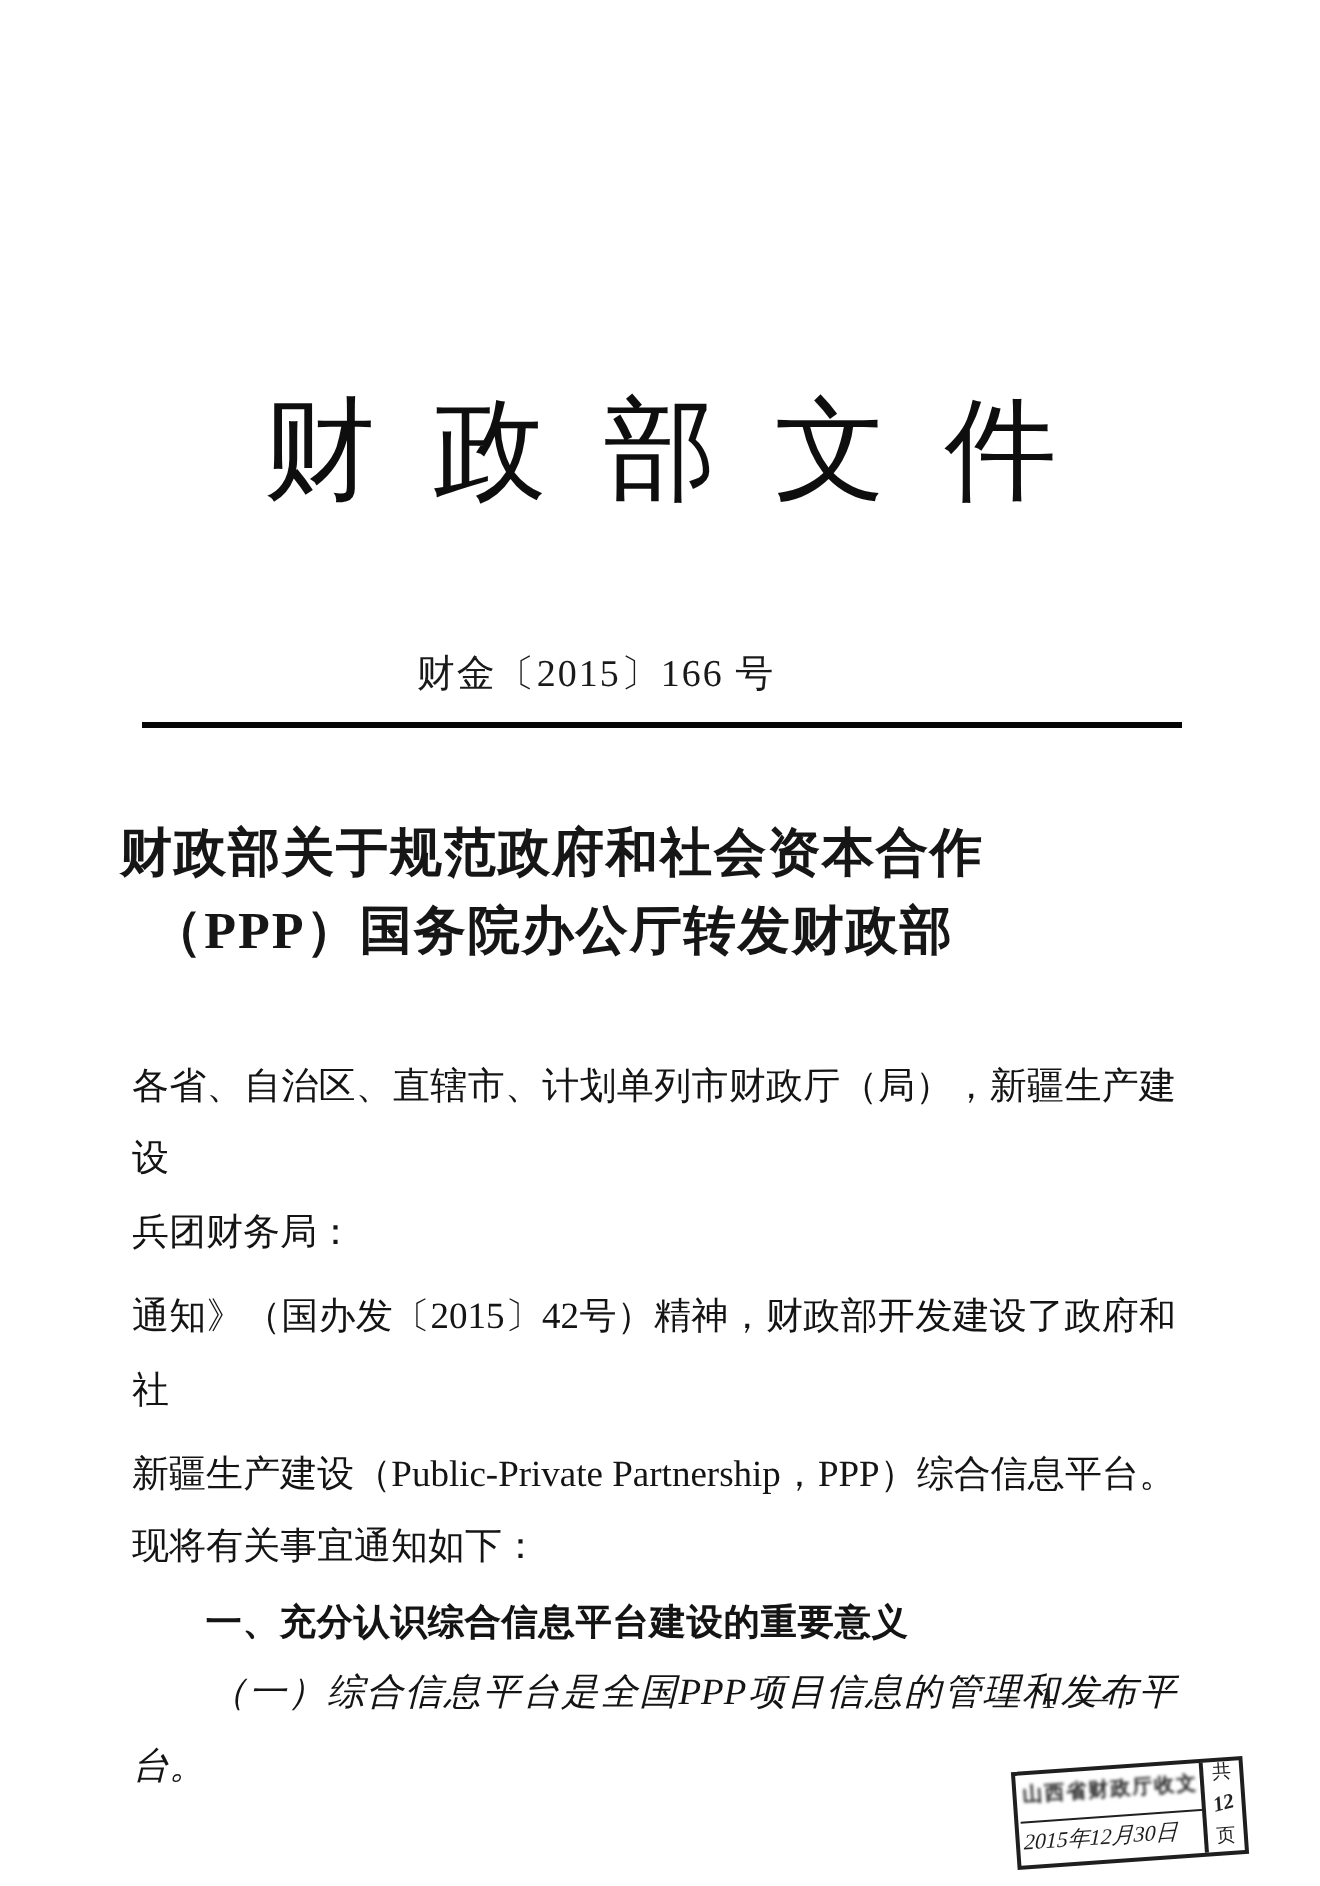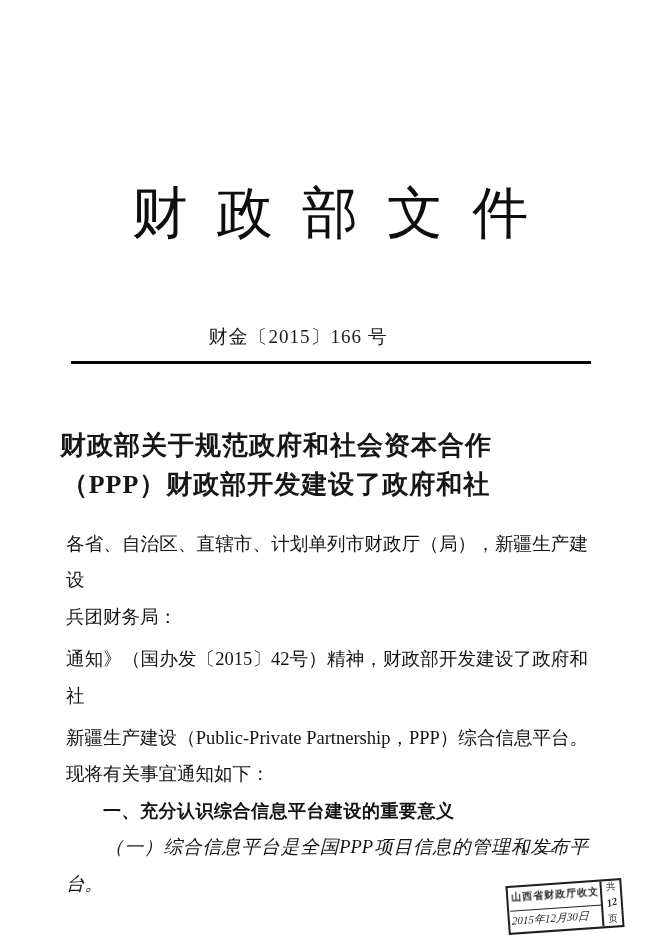--- a/index.html
+++ b/index.html
@@ -11,21 +11,21 @@
   .page {
     position: relative;
     width: 660px;
     height: 943px;
     background: #ffffff;
     overflow: hidden;
   }
   
   .letterhead {
     position: absolute;
-    top: 176px;
+    top: 188px;
     left: 0;
     width: 660px;
     text-align: center;
     font-size: 56px;
     font-weight: 500;
     color: #0e0e0e;
     letter-spacing: 0.52em;
     padding-left: 0.52em; 
     white-space: nowrap;
   }
@@ -45,21 +45,21 @@
     position: absolute;
     top: 361px;
     left: 71px;
     width: 520px;
     height: 3px;
     background: #050505;
   }
   
   .doc-title {
     position: absolute;
-    top: 426px;
+    top: 407px;
     left: 0;
     width: 552px;
     text-align: center;
     font-size: 26px;
     line-height: 39px;
     font-weight: 600;
     letter-spacing: 1px;
     color: #161616;
   }
   
@@ -162,21 +162,21 @@
 <div class="page">
 
   <div class="letterhead">财政部文件</div>
 
   <div class="docnum">财金〔2015〕166 号</div>
 
   <div class="rule"></div>
 
   <div class="doc-title">
     <div>财政部关于规范政府和社会资本合作</div>
-    <div>（PPP）财政部开发建设了政府和社</div>
+    <div>（PPP）国务院办公厅转发财政部</div>
   </div>
 
   <div class="bodytext">
     <div class="ln full">各省、自治区、直辖市、计划单列市财政厅（局），新疆生产建设</div>
     <div class="ln">兵团财务局：</div>
     <div class="ln full">通知》（国办发〔2015〕42号）精神，财政部开发建设了政府和社</div>
     <div class="ln full">新疆生产建设（Public-Private Partnership，PPP）综合信息平台。</div>
     <div class="ln">现将有关事宜通知如下：</div>
     <div class="ln head">一、充分认识综合信息平台建设的重要意义</div>
     <div class="ln kai">（一）综合信息平台是全国PPP项目信息的管理和发布平台。</div>

